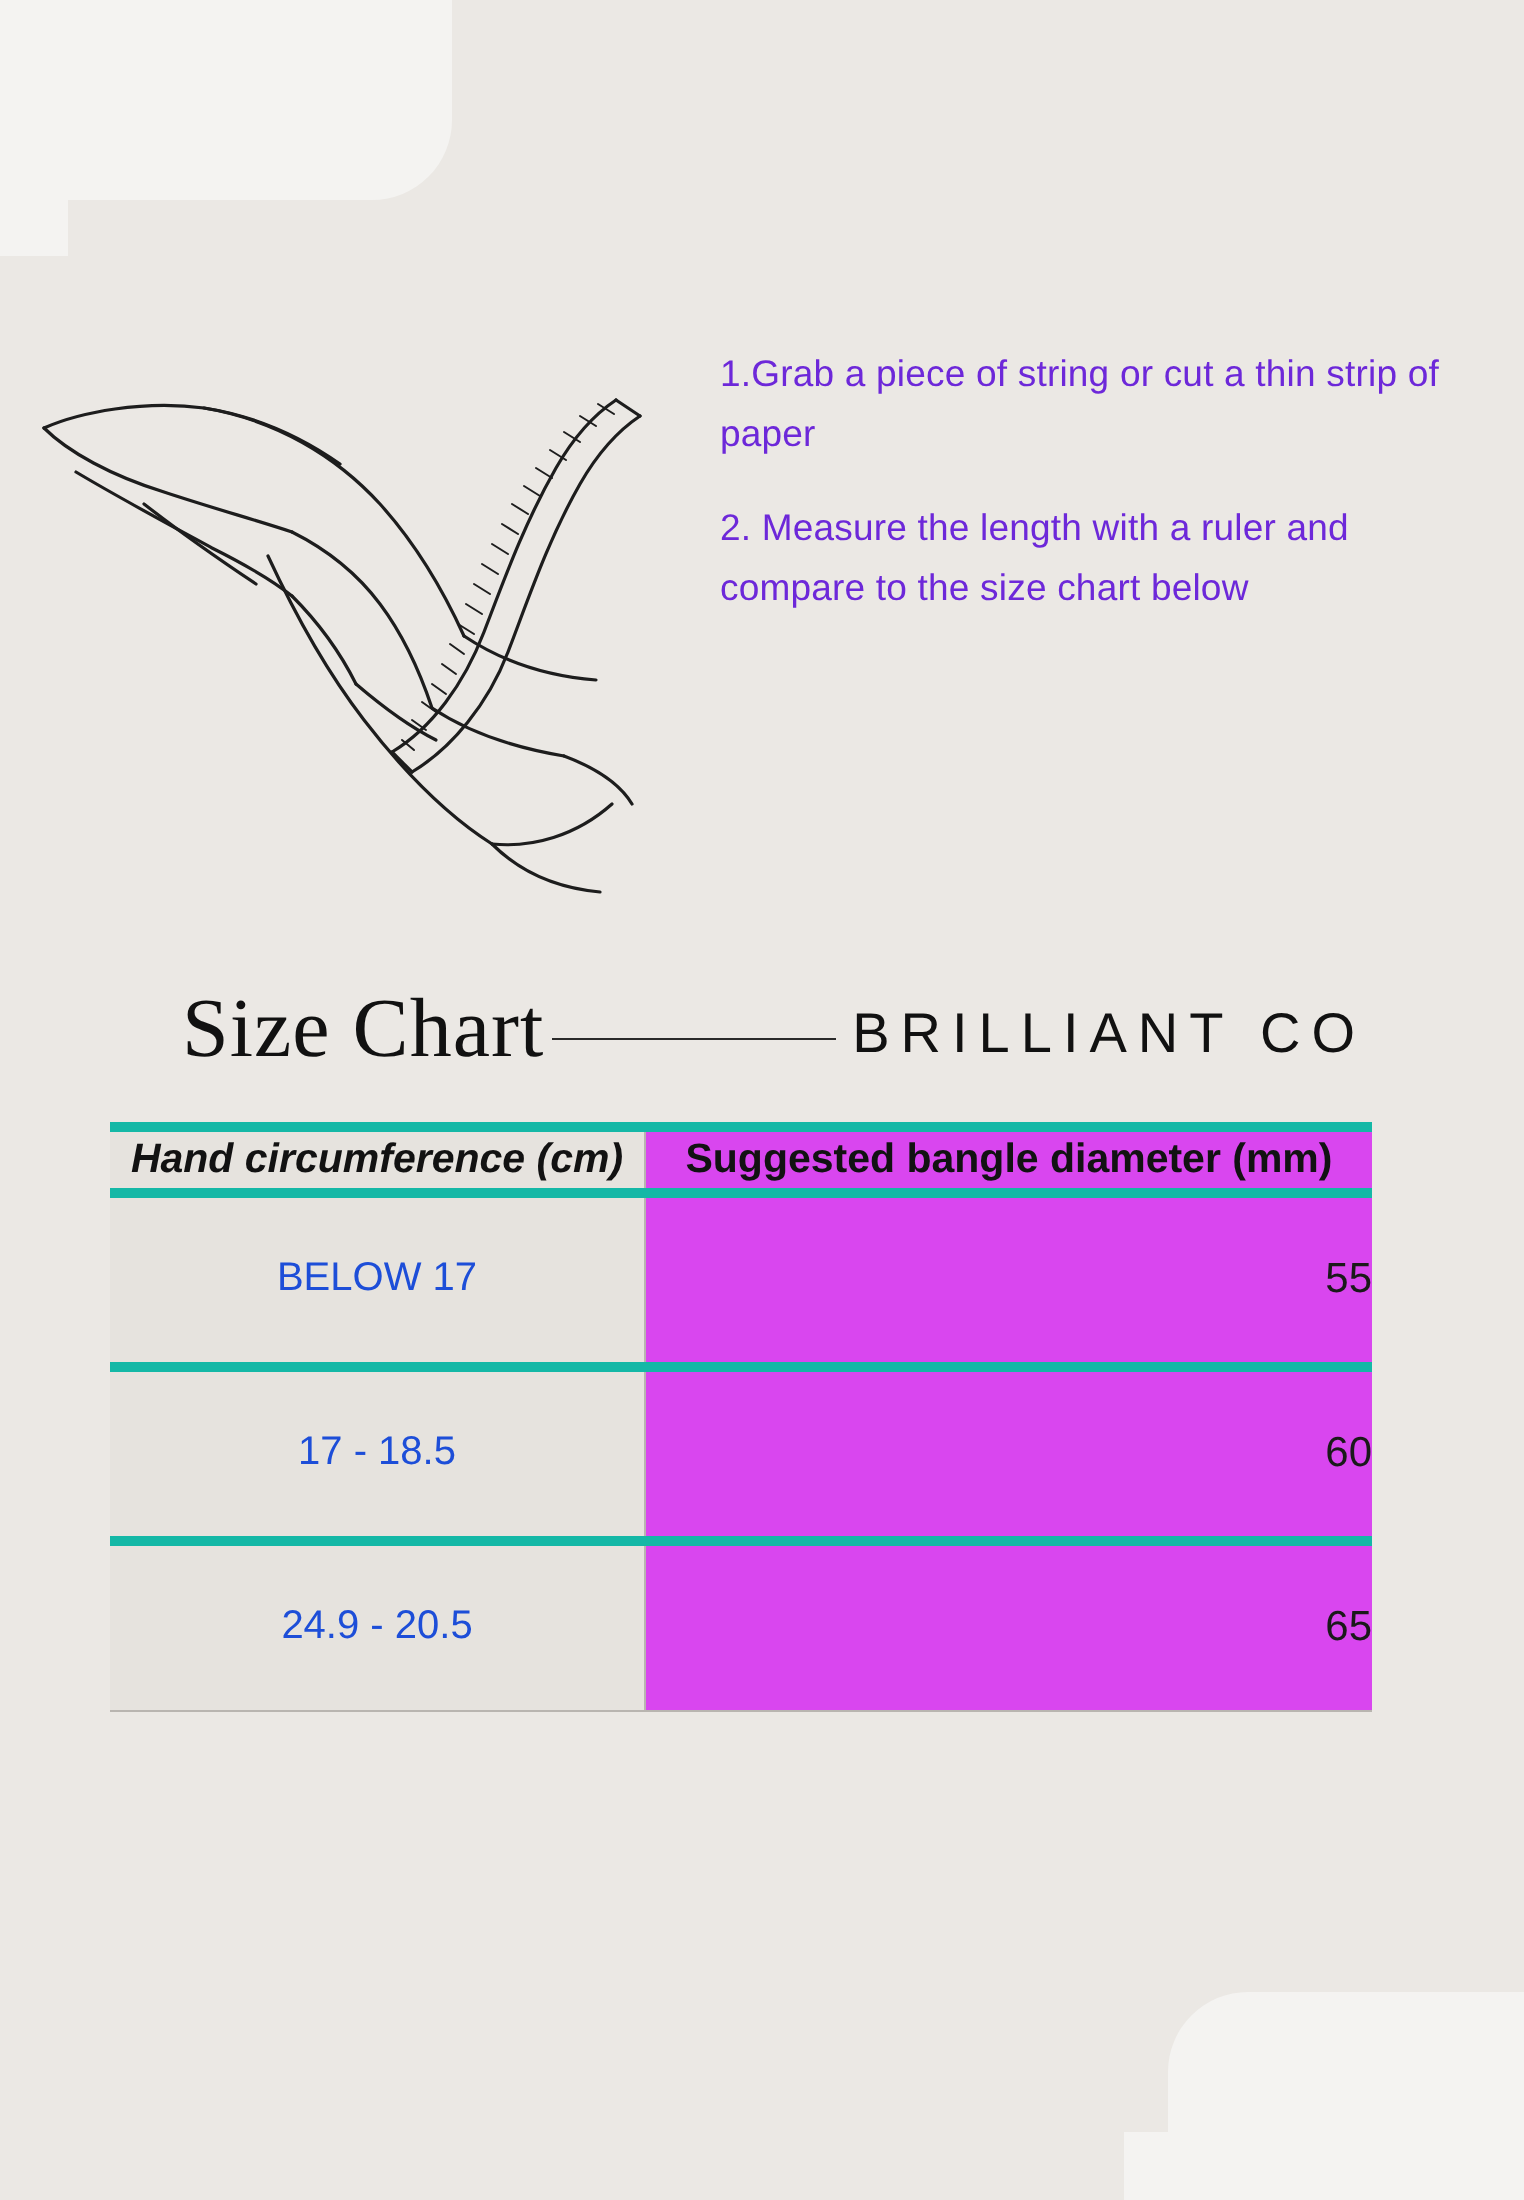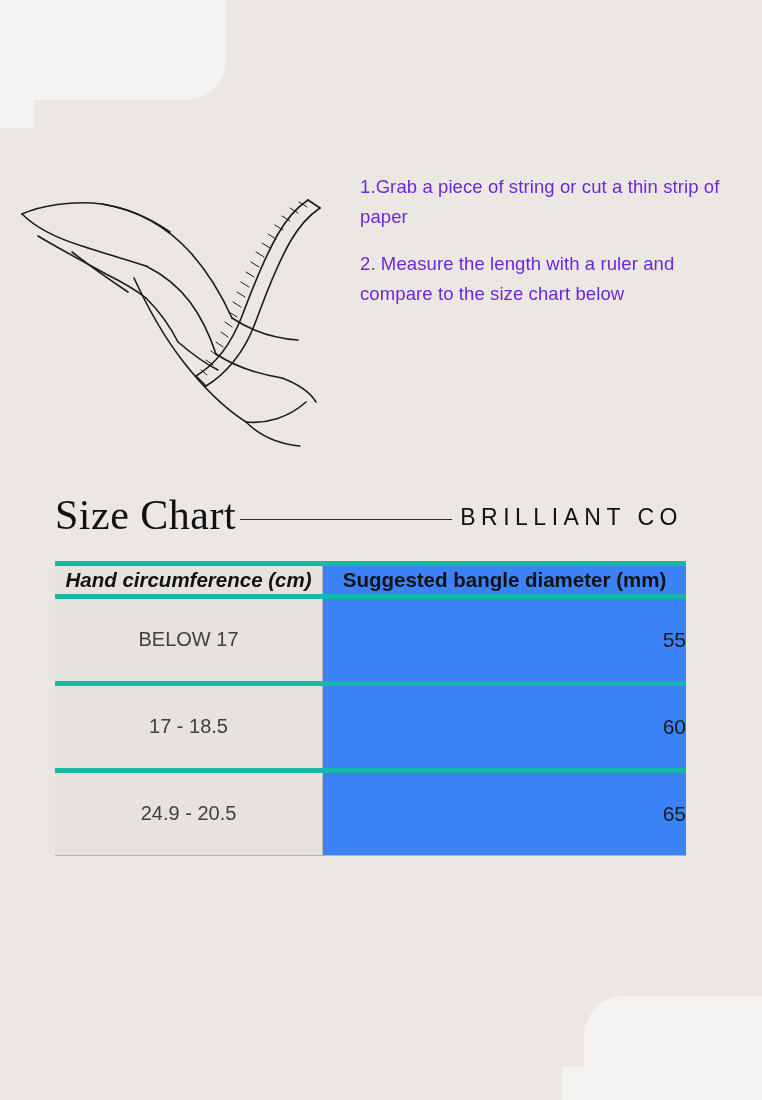--- a/index.html
+++ b/index.html
@@ -102,30 +102,31 @@
   }
   .chart-title {
     font-family: "Liberation Serif", serif;
     font-size: 42px;
     font-weight: 400;
     color: #111;
     letter-spacing: 0.5px;
     white-space: nowrap;
     line-height: 1;
     padding-bottom: 4px;
+    margin-left: 36px;
   }
   .header-rule {
     flex: 1;
     height: 1px;
     background: #2a2a2a;
     margin: 4px 8px 0 4px;
   }
   .brand {
     font-family: "Liberation Sans", sans-serif;
-    font-size: 23px;
+    font-size: 28px;
     font-weight: 400;
     color: #111;
     letter-spacing: 5.5px;
     white-space: nowrap;
     padding-right: 2px;
     text-align: right;
   }
 
   
   .table-wrap {
@@ -144,21 +145,21 @@
     border-bottom: 1px solid #b9b5b0;
     padding: 0;
   }
   .col-left {
     width: 267px;
     background: #e6e3de;
     border-right: 1px solid #b9b5b0;
   }
   .col-right {
     width: 363px;
-    background: #3b82f6;
+    background: #d946ef;
     margin-top: 28px;
   }
   .head-left {
     font-size: 20.5px;
     font-weight: bold;
     font-style: italic;
     color: #121212;
     text-align: center;
     line-height: 1.35;
     padding: 22px 16px 20px 16px;
@@ -166,21 +167,21 @@
   .head-right {
     font-size: 20.5px;
     font-weight: bold;
     color: #121212;
     text-align: center;
     line-height: 1.35;
     padding: 22px 16px 20px 16px;
   }
   .cell-left {
     font-size: 20px;
-    color: #404040;
+    color: #1d4ed8;
     text-align: center;
     height: 82px;
     vertical-align: middle;
   }
   .cell-right {
     font-size: 21px;
     color: #1a1a1a;
     text-align: right;
     height: 82px;
     vertical-align: middle;

